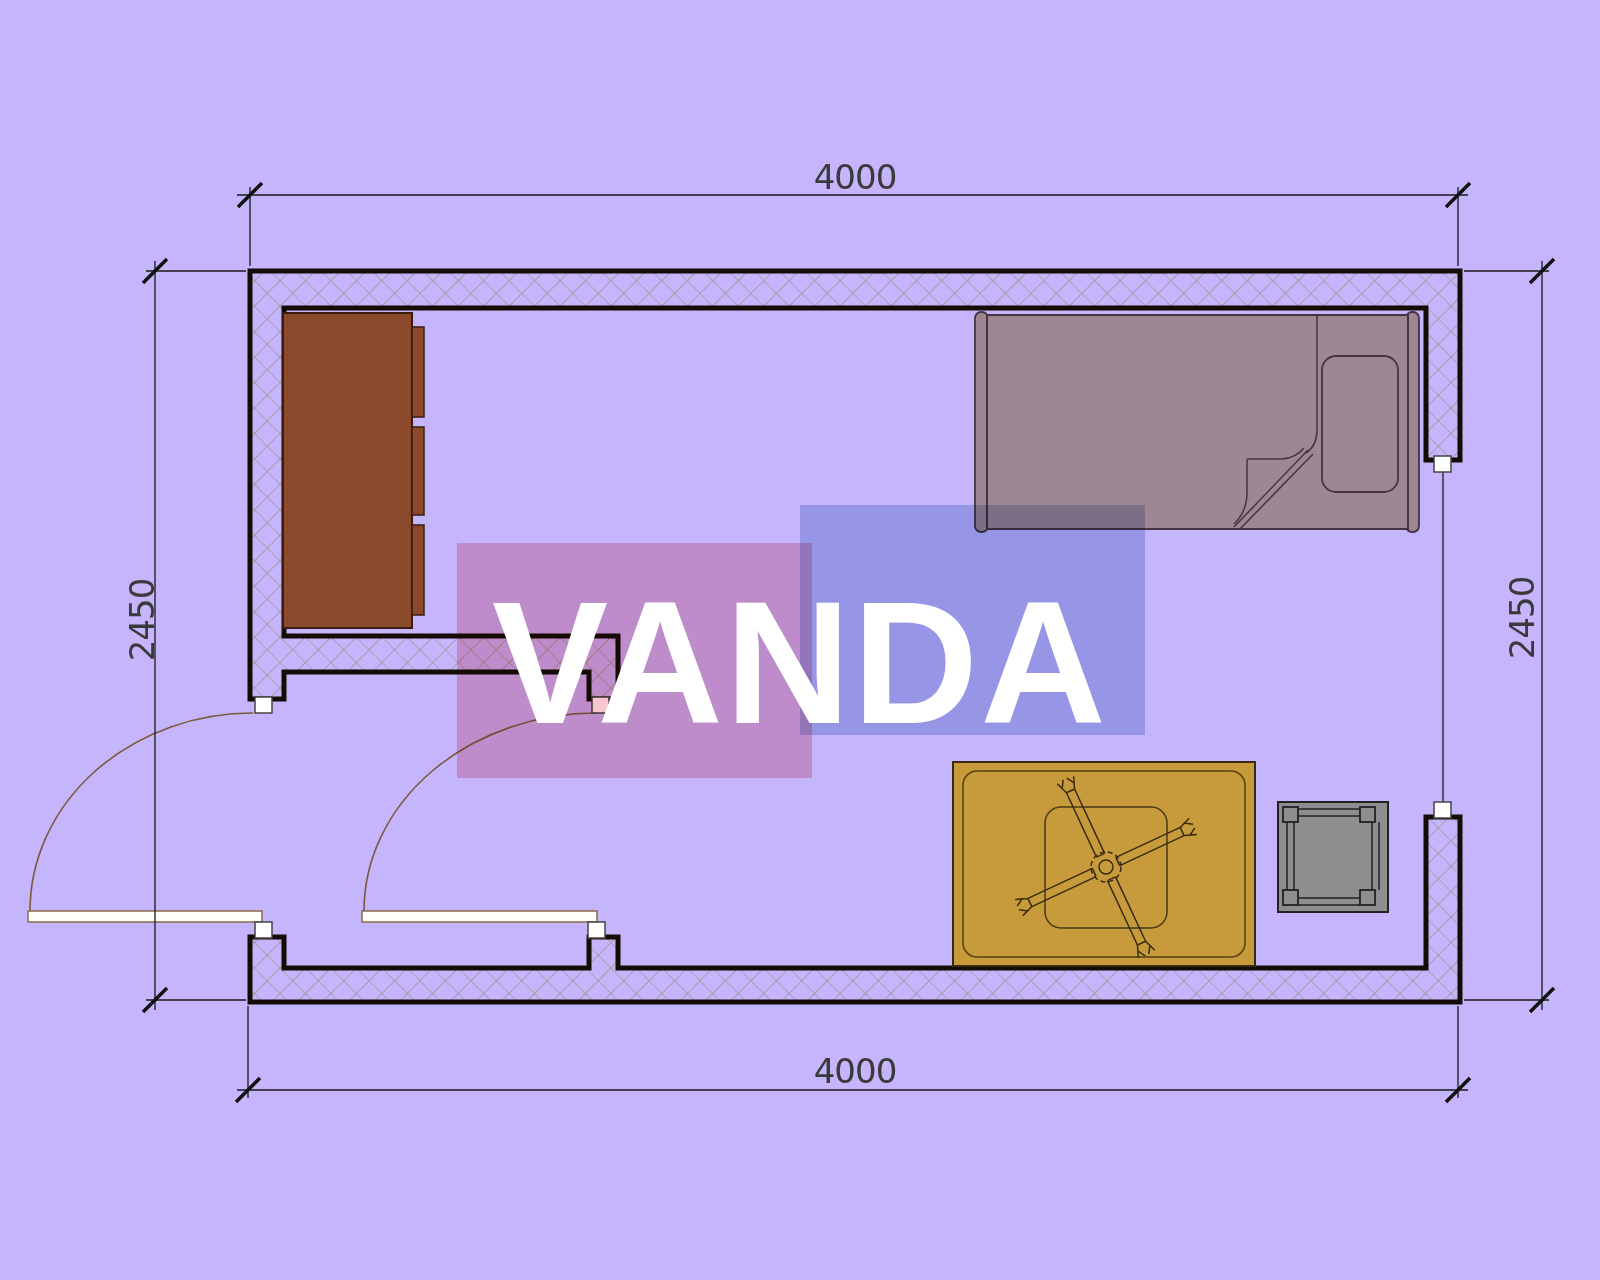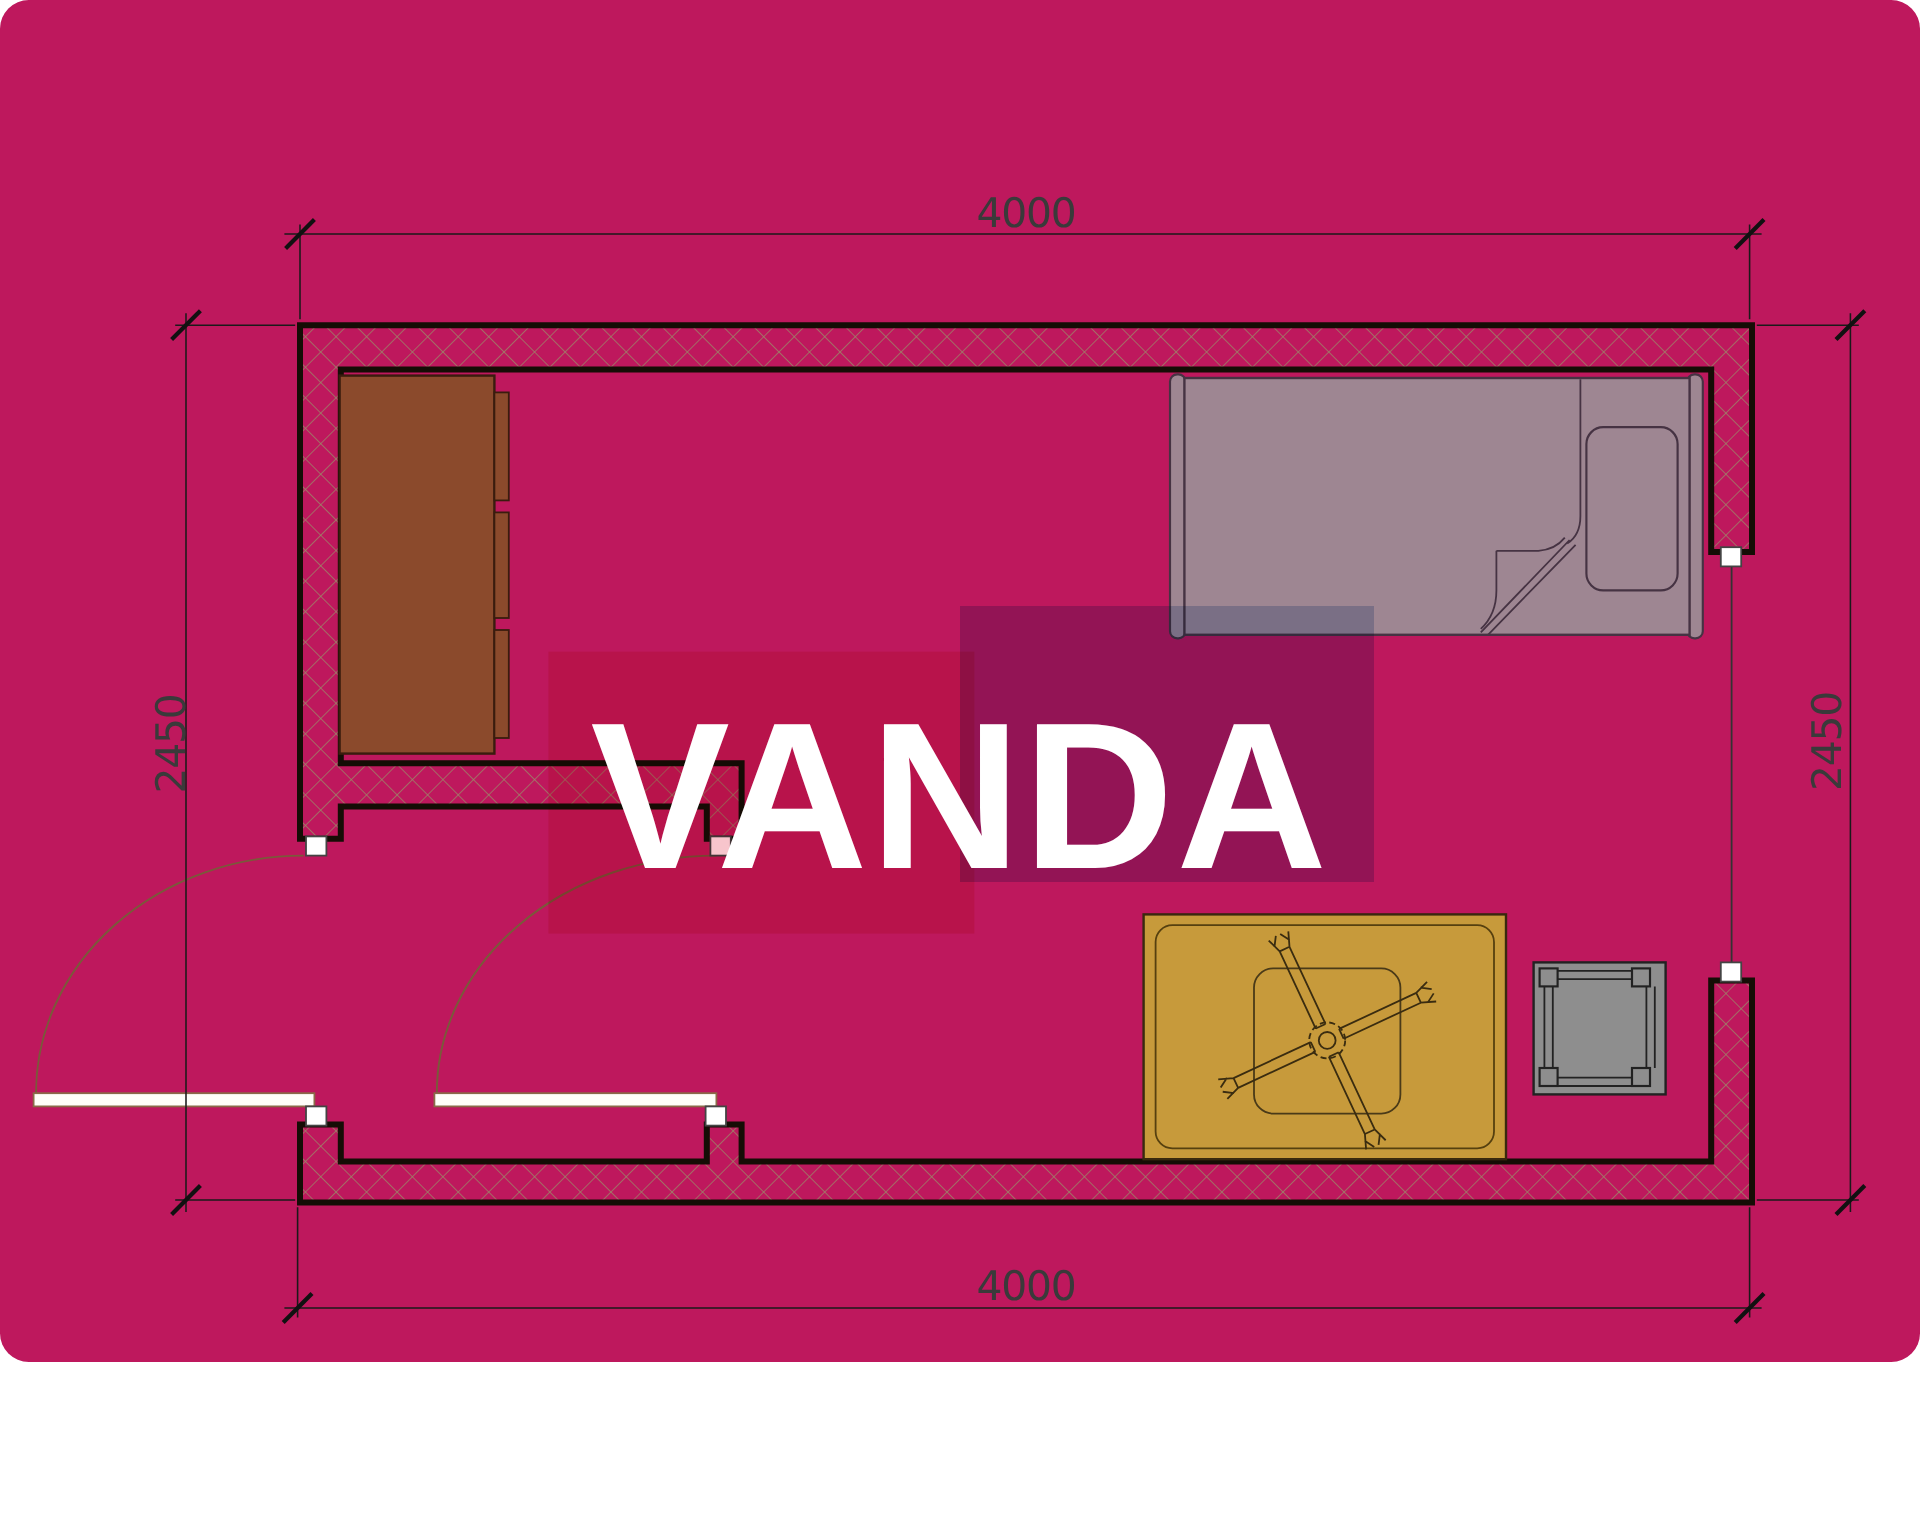--- a/index.html
+++ b/index.html
@@ -1,17 +1,17 @@
 <!DOCTYPE html>
 <html><head>
 <meta charset="utf-8">
 <style>
   html,body{margin:0;padding:0;background:#ffffff;}
-  .stage{position:relative;width:1600px;height:1135px;background:#be185d;overflow:hidden;
-         font-family:"DejaVu Sans",sans-serif;border-radius:24px;}
+  .stage{position:relative;width:1600px;height:1280px;background:#c4b5fd;overflow:hidden;
+         font-family:"DejaVu Sans",sans-serif;}
   svg{display:block;}
   .dimtext{font-family:"DejaVu Sans",sans-serif;font-size:34px;letter-spacing:-1px;fill:#3a3a3a;}
   .wmblock{mix-blend-mode:multiply;}
   .wmtext{font-family:"Liberation Sans","DejaVu Sans",sans-serif;font-weight:bold;
           font-size:174px;letter-spacing:2px;fill:#ffffff;}
 </style>
 </head>
 <body>
 
 <div class="stage">

